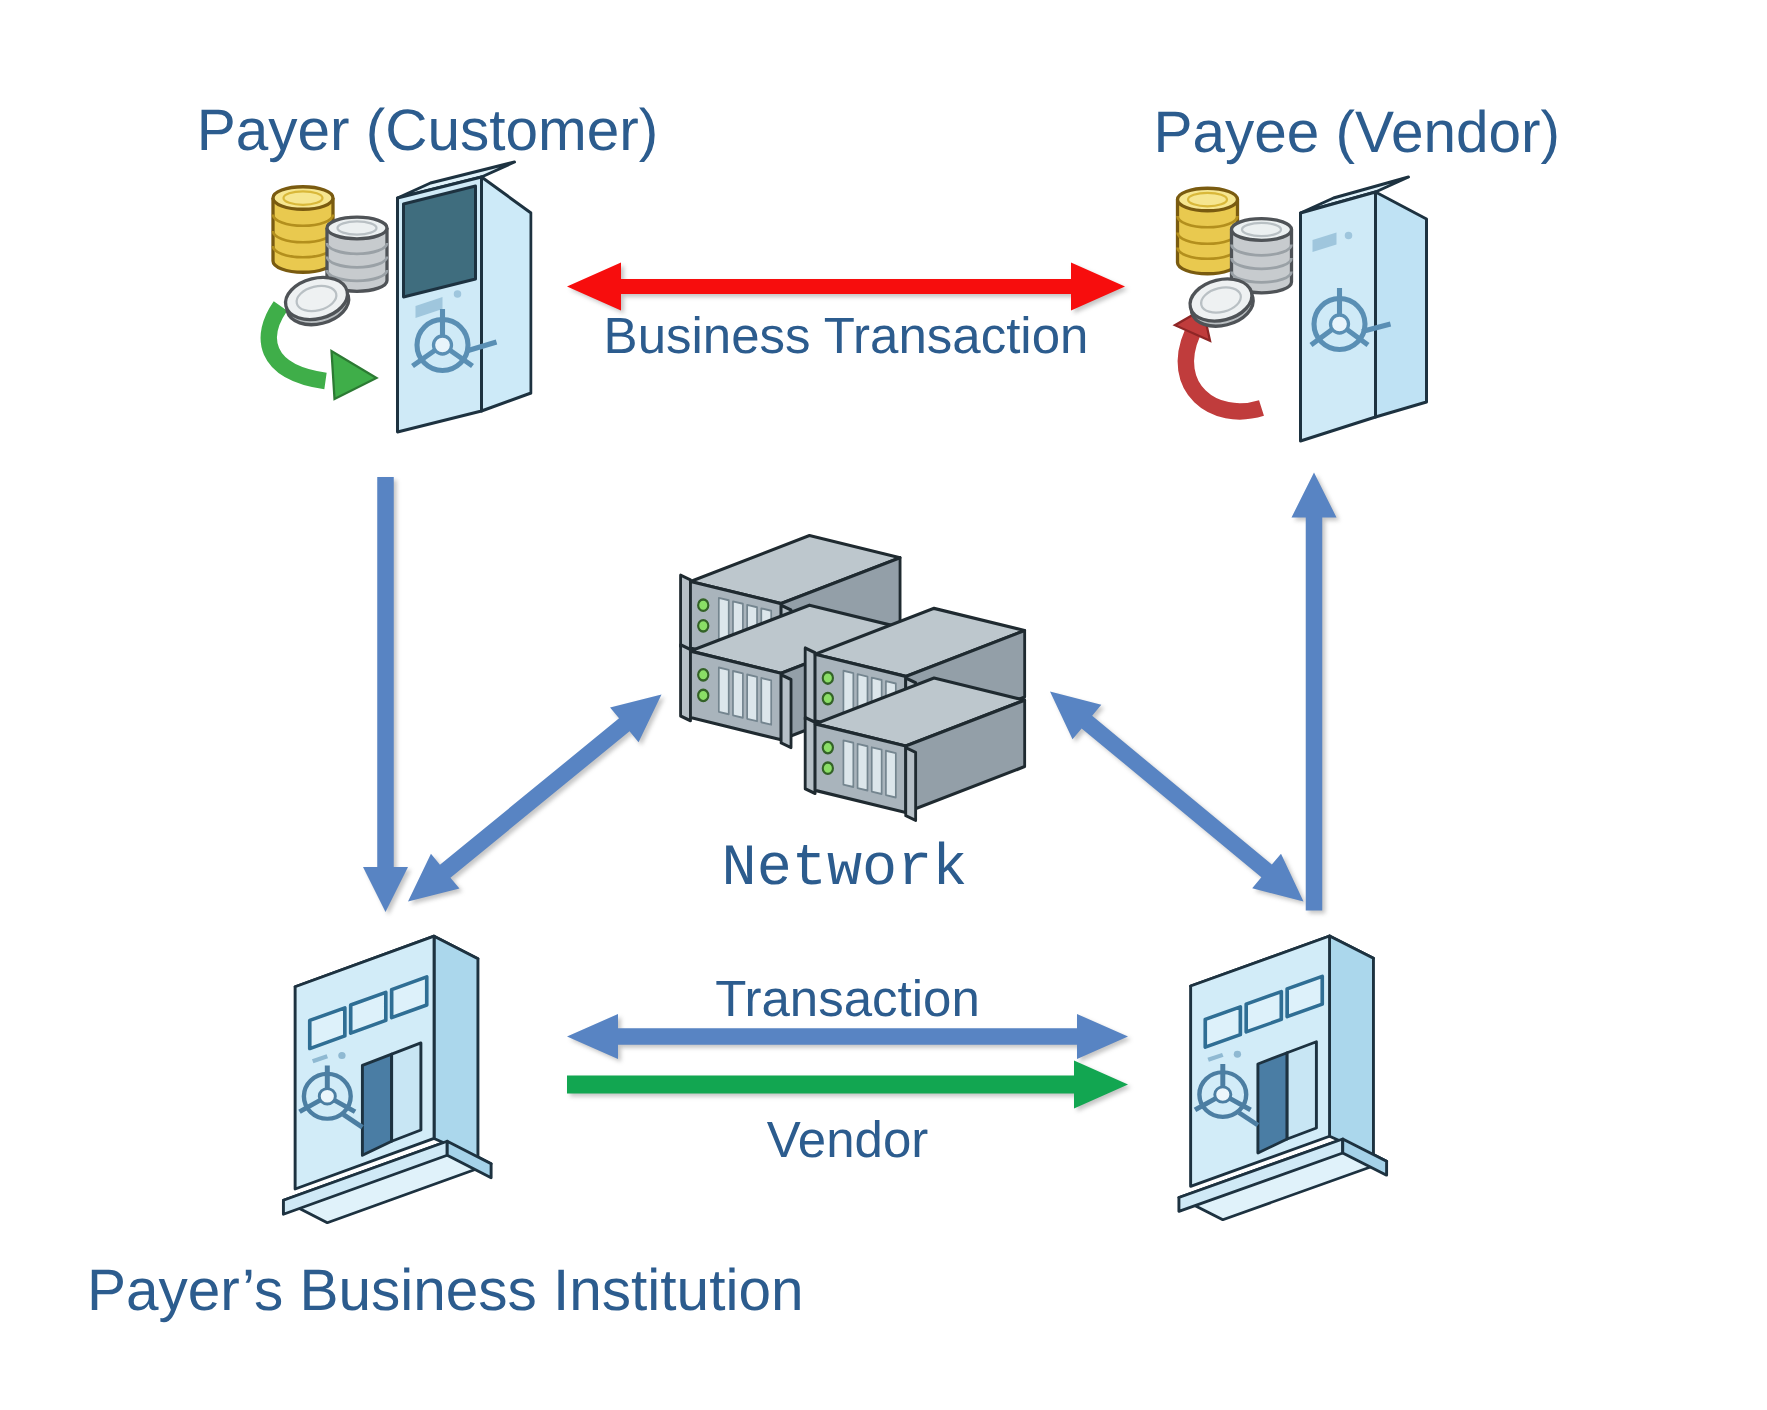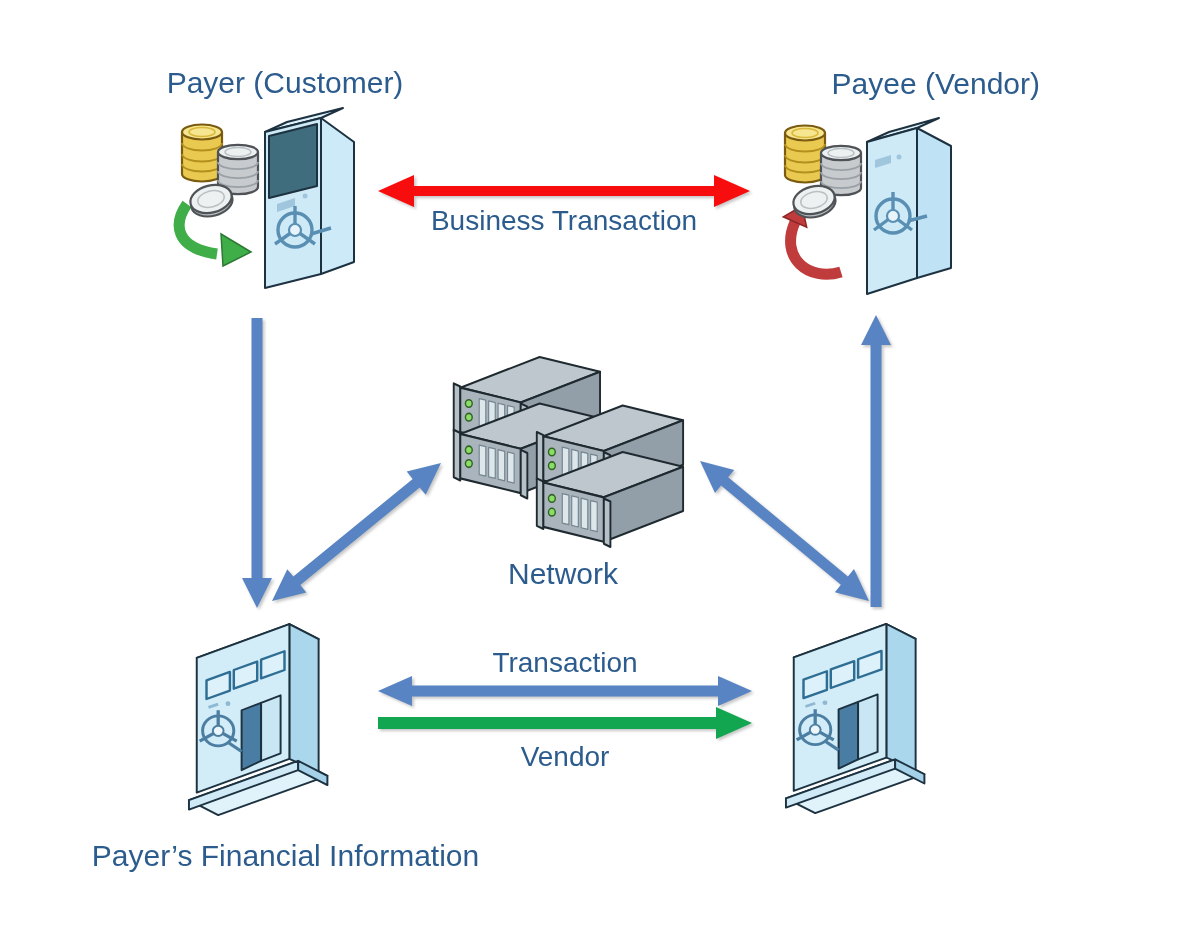--- a/index.html
+++ b/index.html
@@ -5,24 +5,24 @@
   html,body { margin:0; padding:0; background:#ffffff; }
   .stage {
     position:relative; width:1178px; height:940px;
     background:#ffffff; overflow:hidden;
     font-family:"Liberation Sans", sans-serif;
   }
   .layer { position:absolute; left:0; top:0; }
   .icon  { position:absolute; }
   .lbl {
     position:absolute; text-align:center;
-    color:#2c5c8e; font-size:30px; line-height:1.15;
+    color:#2c5c8e; font-size:39px; line-height:1.15;
     white-space:nowrap;
   }
-  .lbl.sm { font-size:28px; }
+  .lbl.sm { font-size:34px; }
   .arr { filter:drop-shadow(2px 2px 1.5px rgba(90,90,90,0.35)); }
 </style>
 </head>
 <body>
 
 <div class="stage">
 
   <svg class="layer" width="1178" height="940" viewBox="0 0 1178 940">
     <defs>
 
@@ -160,22 +160,22 @@
   <svg class="icon" style="left:784px; top:611px;" width="156" height="204" viewBox="0 0 160 220" preserveAspectRatio="none">
     <use href="#fi-building"></use>
   </svg>
 
   <div class="lbl" style="left:110px; top:66px; width:350px;">Payer (Customer)</div>
 
   <div class="lbl" style="left:695px; top:67px; width:345px;text-align:right;">Payee (Vendor)</div>
 
   <div class="lbl sm" style="left:378px; top:205px; width:372px;">Business Transaction</div>
 
-  <div class="lbl" style="left:443px; top:557px; width:240px;">Network</div>
+  <div class="lbl" style="left:443px; top:557px; width:240px;font-family:Liberation Mono, monospace;">Network</div>
 
   <div class="lbl sm" style="left:400px; top:647px; width:330px;">Transaction</div>
 
   <div class="lbl sm" style="left:400px; top:741px; width:330px;">Vendor</div>
 
-  <div class="lbl" style="left:58px; top:839px; width:455px;">Payer’s Financial Information</div>
+  <div class="lbl" style="left:58px; top:839px; width:455px;">Payer’s Business Institution</div>
 
 
 </div>
 
 </body></html>

